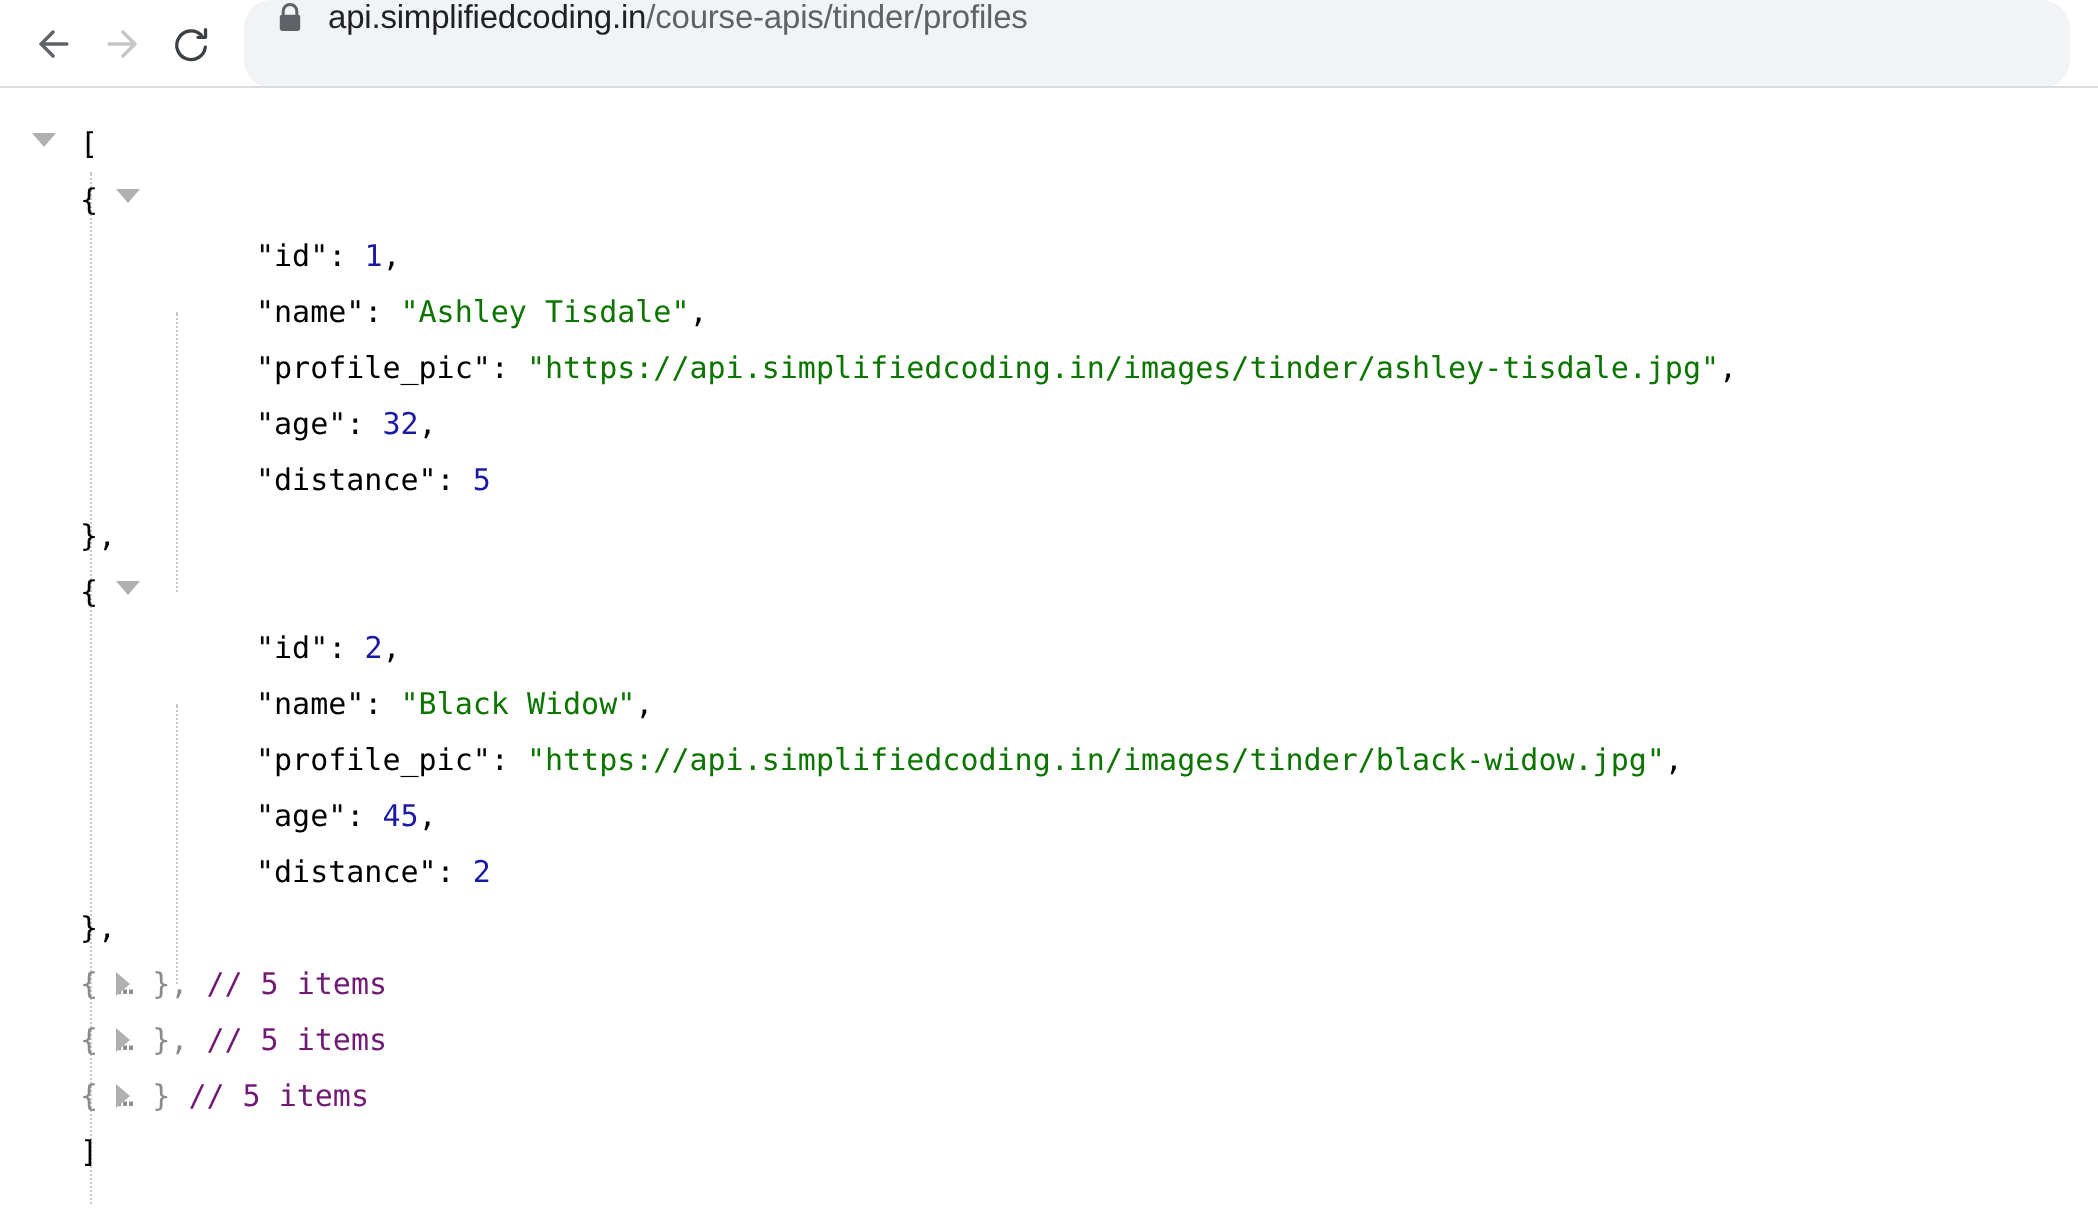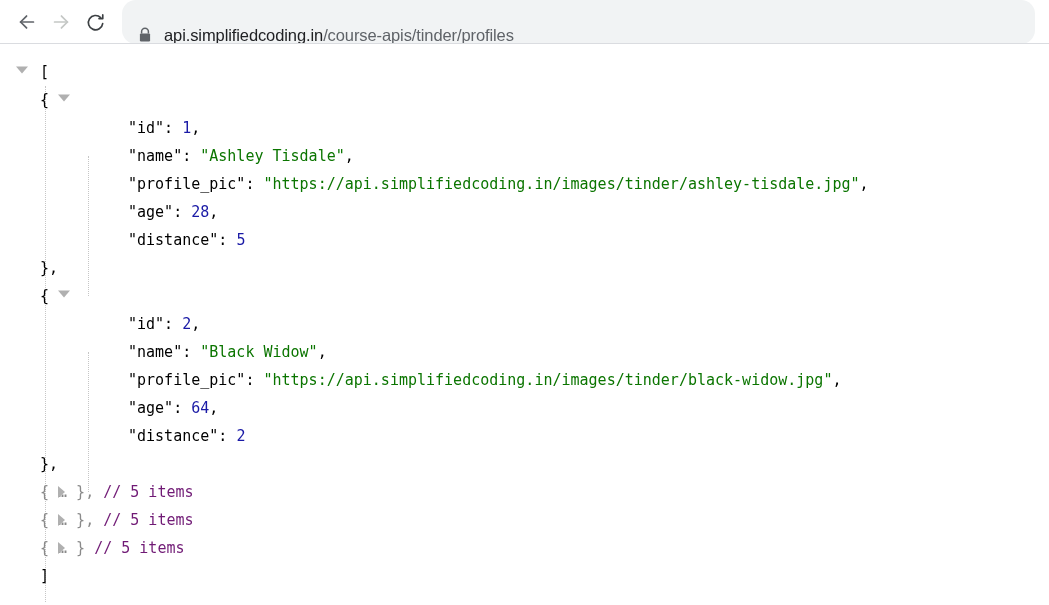--- a/index.html
+++ b/index.html
@@ -45,21 +45,21 @@
   .nav-btn svg { display: block; }
 
   .omnibox {
     flex: 1 1 auto;
     height: 44px;
     background: #f1f3f4;
     border-radius: 14px;
     margin-left: 8px;
     margin-right: 14px;
     display: flex;
-    align-items: flex-end;
+    align-items: flex-start;
     padding: 0 14px;
     box-sizing: border-box;
     overflow: hidden;
   }
   .lock-wrap {
     flex: 0 0 auto;
     display: flex;
     align-items: center;
     justify-content: center;
     width: 18px;
@@ -203,21 +203,21 @@
   <div class="jline">
     <span class="content ind2"><span class="k">"id":</span><span class="pun"> </span><span class="num">1</span><span class="pun">,</span></span>
   </div>
   <div class="jline">
     <span class="content ind2"><span class="k">"name":</span><span class="pun"> </span><span class="str">"Ashley Tisdale"</span><span class="pun">,</span></span>
   </div>
   <div class="jline">
     <span class="content ind2"><span class="k">"profile_pic":</span><span class="pun"> </span><span class="str">"https://api.simplifiedcoding.in/images/tinder/ashley-tisdale.jpg"</span><span class="pun">,</span></span>
   </div>
   <div class="jline">
-    <span class="content ind2"><span class="k">"age":</span><span class="pun"> </span><span class="num">28</span><span class="pun">,</span></span>
+    <span class="content ind2"><span class="k">"age":</span><span class="pun"> </span><span class="num">32</span><span class="pun">,</span></span>
   </div>
   <div class="jline">
     <span class="content ind2"><span class="k">"distance":</span><span class="pun"> </span><span class="num">5</span></span>
   </div>
   <div class="jline">
     <span class="content ind1 pun">},</span>
   </div>
 
   <div class="jline">
     <span class="tri tri-open tri-obj"></span>
@@ -226,21 +226,21 @@
   <div class="jline">
     <span class="content ind2"><span class="k">"id":</span><span class="pun"> </span><span class="num">2</span><span class="pun">,</span></span>
   </div>
   <div class="jline">
     <span class="content ind2"><span class="k">"name":</span><span class="pun"> </span><span class="str">"Black Widow"</span><span class="pun">,</span></span>
   </div>
   <div class="jline">
     <span class="content ind2"><span class="k">"profile_pic":</span><span class="pun"> </span><span class="str">"https://api.simplifiedcoding.in/images/tinder/black-widow.jpg"</span><span class="pun">,</span></span>
   </div>
   <div class="jline">
-    <span class="content ind2"><span class="k">"age":</span><span class="pun"> </span><span class="num">64</span><span class="pun">,</span></span>
+    <span class="content ind2"><span class="k">"age":</span><span class="pun"> </span><span class="num">45</span><span class="pun">,</span></span>
   </div>
   <div class="jline">
     <span class="content ind2"><span class="k">"distance":</span><span class="pun"> </span><span class="num">2</span></span>
   </div>
   <div class="jline">
     <span class="content ind1 pun">},</span>
   </div>
 
   <div class="jline">
     <span class="tri tri-closed tri-obj"></span>

